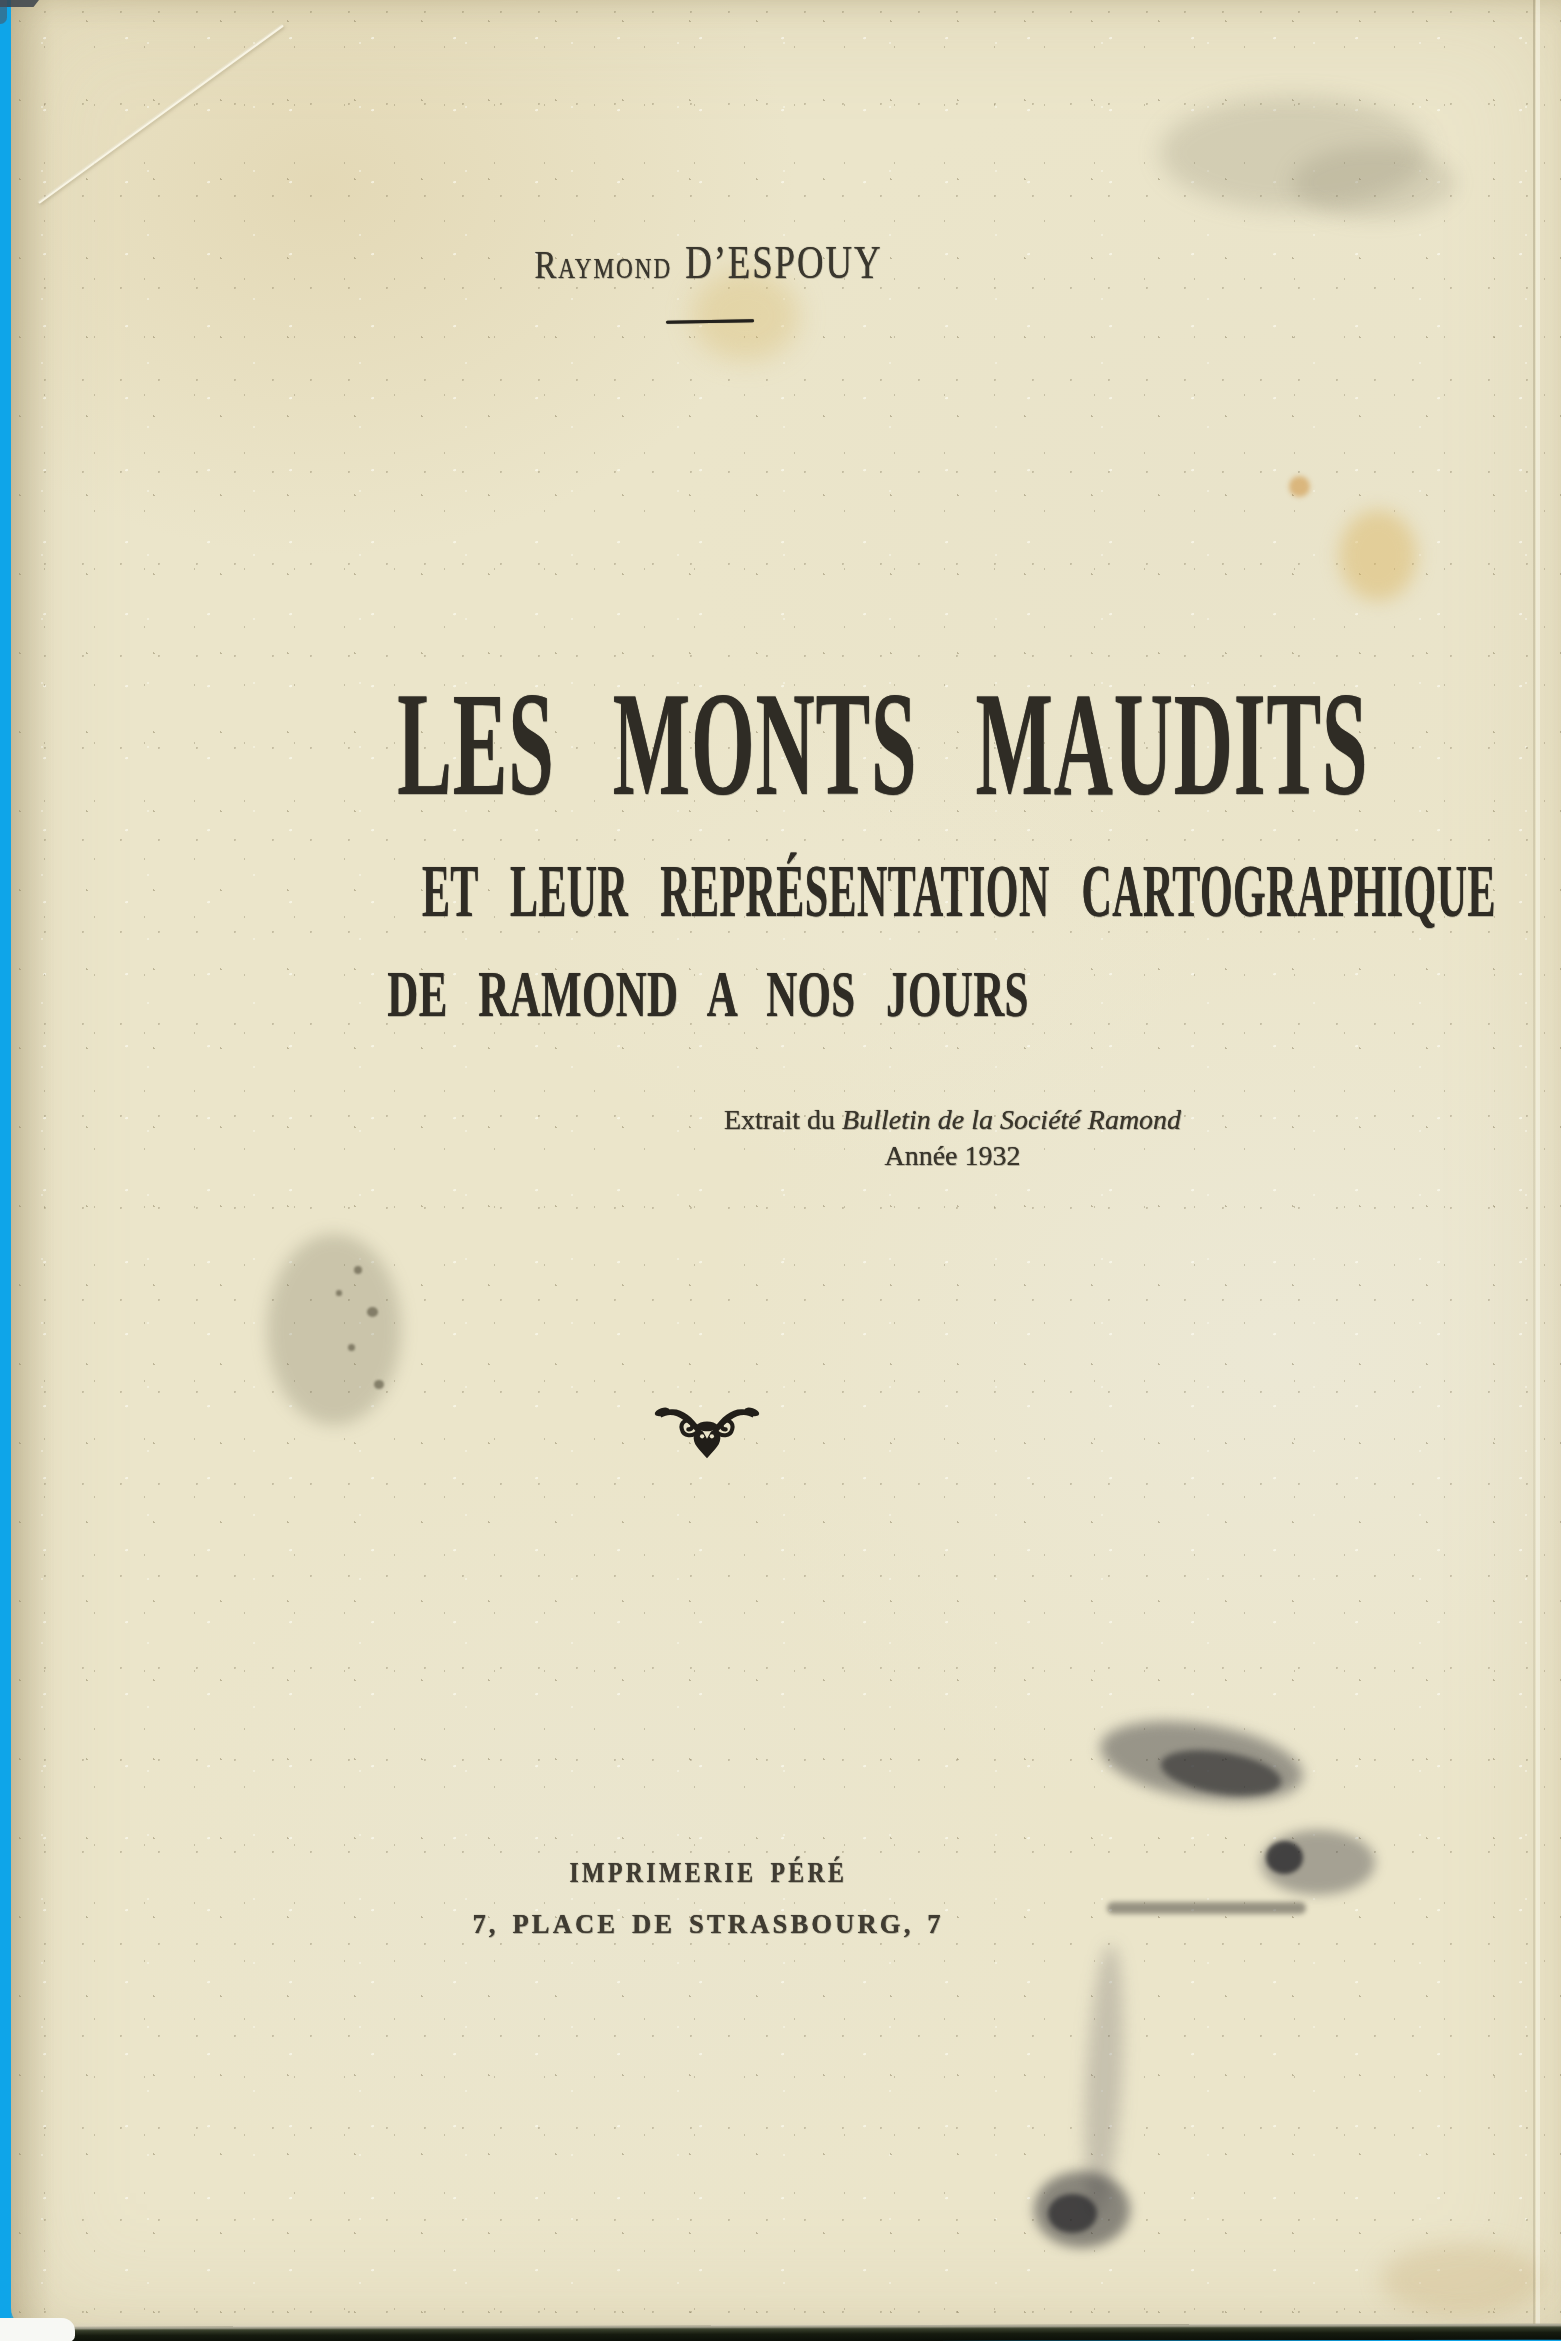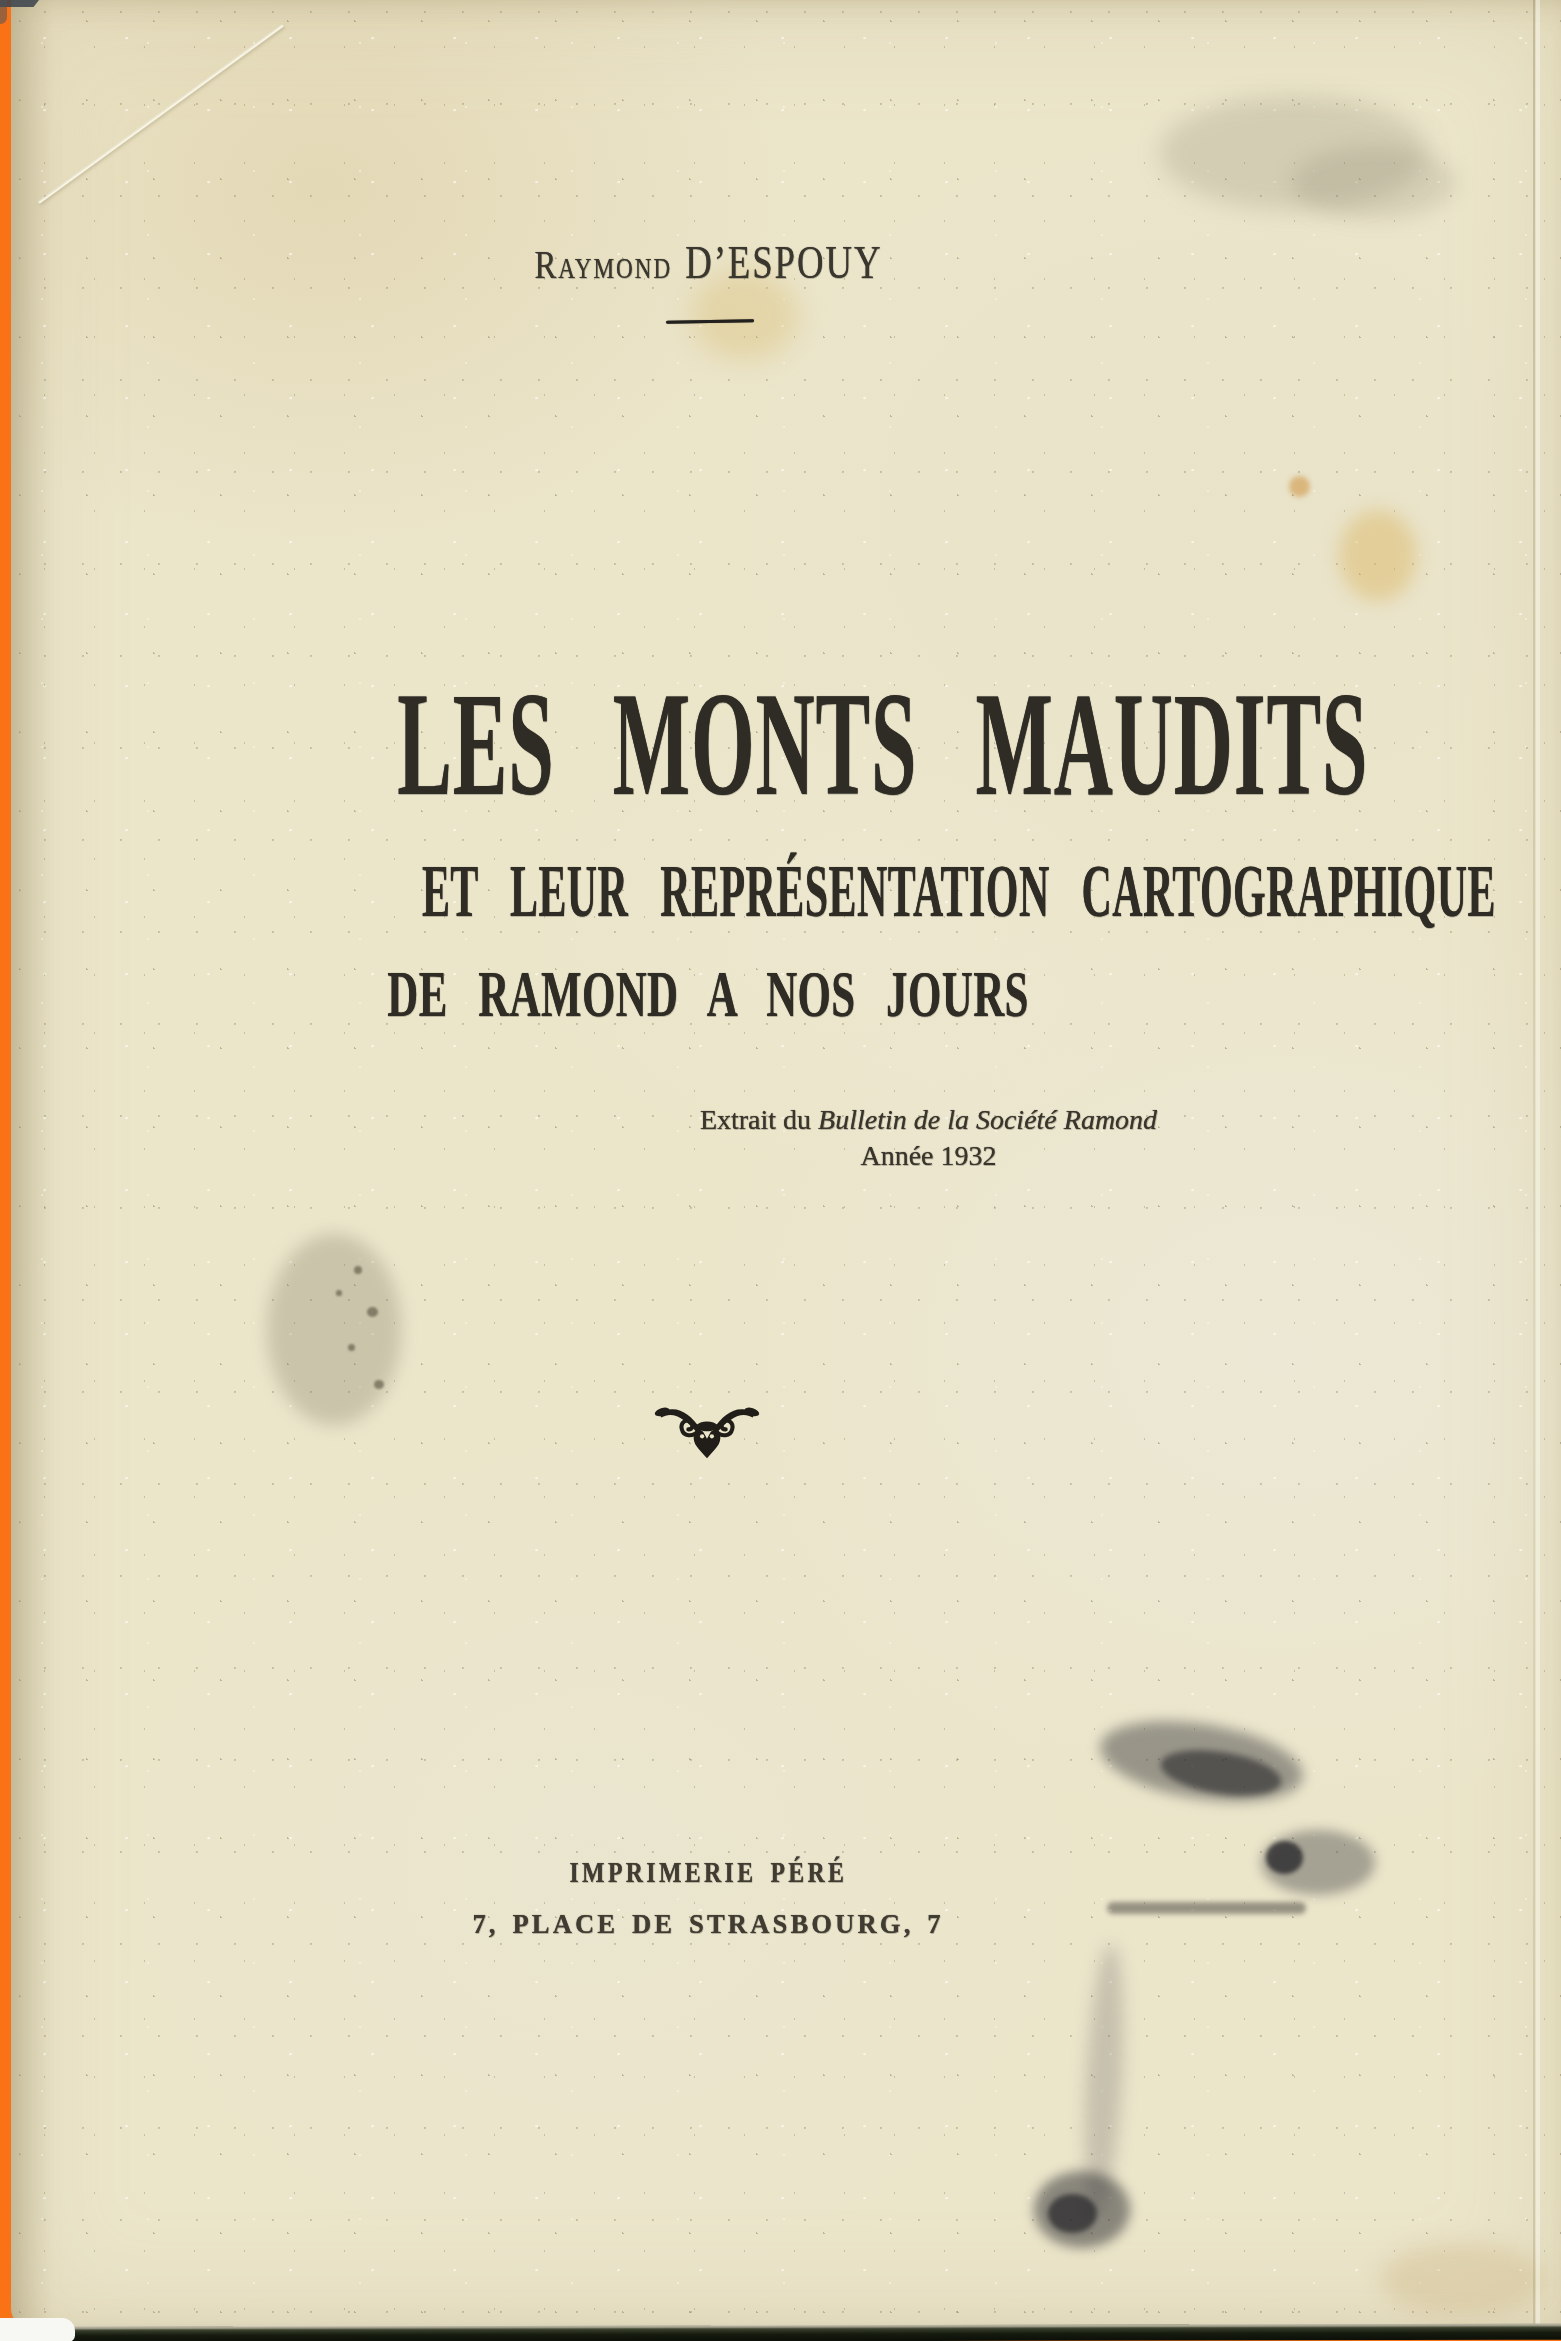--- a/index.html
+++ b/index.html
@@ -1,19 +1,19 @@
 <!DOCTYPE html>
 <html style="font-size:13px"><head>
 <meta charset="utf-8">
 <style>
   html,body{margin:0;padding:0;background:#e8e8e4;}
   .scan{
     position:relative;
     width:1562px;height:2342px;
-    background:#f97316;
+    background:#0ea5e9;
     overflow:hidden;
     font-family:"Liberation Serif","DejaVu Serif",serif;
   }
   
   .paper{
     position:absolute;left:10.6px;top:0;width:1551px;height:2329px;
     background-color:#ebe5ca;
     background-image:
       radial-gradient(ellipse 731px 569px at 20% 8%,  rgba(216,198,152,0.40), transparent 65%),
       radial-gradient(ellipse 894px 731px at 78% 22%, rgba(229,224,202,0.35), transparent 60%),
@@ -113,21 +113,21 @@
     background:#23211d;border-radius:1.6px;transform:rotate(-1deg);
     box-shadow:0 0 0.8px rgba(35,33,29,0.8);
   }
   .main-title{top:669px;font-size:149px;font-weight:700;}
   .main-title .squeeze{transform:scaleX(0.55);word-spacing:0.45em;letter-spacing:0.01em;}
   .subtitle1{top:853px;font-size:75px;font-weight:700;}
   .subtitle1 .squeeze{transform:scaleX(0.56);word-spacing:0.50em;letter-spacing:0.01em;}
   .subtitle2{top:962px;font-size:65px;font-weight:700;}
   .subtitle2 .squeeze{transform:scaleX(0.66);word-spacing:0.45em;letter-spacing:0.01em;}
   .extrait{
-    position:absolute;left:648px;top:1102px;width:561px;z-index:5;
+    position:absolute;left:672px;top:1102px;width:561px;z-index:5;
     text-align:center;font-size:28px;color:#39352b;line-height:1.28;white-space:nowrap;
   }
   .extrait .work{font-style:italic;}
   .ornament{position:absolute;left:650px;top:1393px;width:114px;height:67px;z-index:5;}
   .imprint-city{top:1799px;font-size:46px;font-weight:700;color:#3d392f;}
   .imprint-city .squeeze{transform:scaleX(0.75);letter-spacing:1.6px;}
   .imprint-printer{top:1858px;font-size:29px;font-weight:700;color:#403c32;}
   .imprint-printer .squeeze{transform:scaleX(0.82);letter-spacing:4.1px;word-spacing:0.2em;}
   .imprint-address{top:1910px;font-size:28px;font-weight:700;color:#403c32;}
   .imprint-address .squeeze{transform:scaleX(0.95);letter-spacing:3.3px;word-spacing:0.15em;}

